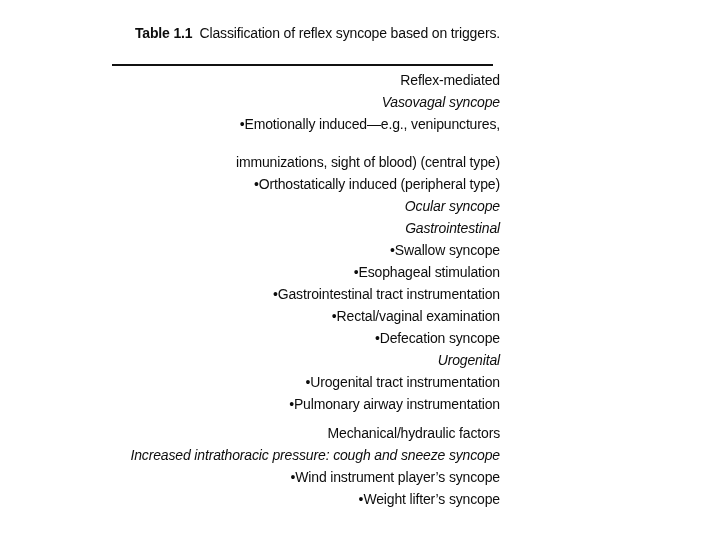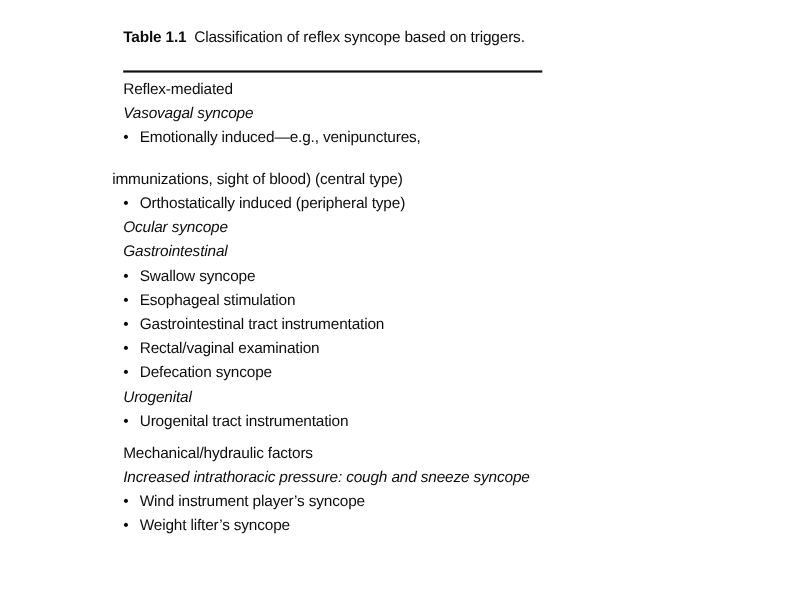--- a/index.html
+++ b/index.html
@@ -1,15 +1,15 @@
 <!DOCTYPE html>
 <html style="--page-bg: #ffffff; --text-color: #0d0d0d; --rule-color: #111111;"><head>
 <meta charset="utf-8">
 <style>
-  * { margin: 0; padding: 0; box-sizing: border-box; }
+  * { margin: 0; padding: 0; box-sizing: border-box; text-align: right; }
   html, body {
     width: 720px; height: 540px;
     font-family: "Liberation Sans", sans-serif;
   }
   .page {
     position: relative;
     width: 720px; height: 540px;
     background: var(--page-bg, #ffffff);
     overflow: hidden;
   }
@@ -66,19 +66,20 @@
         <div class="line bullet"><span class="bullet-glyph">•</span><span>Orthostatically induced (peripheral type)</span></div>
         <div class="line subheading">Ocular syncope</div>
         <div class="line subheading">Gastrointestinal</div>
         <div class="line bullet"><span class="bullet-glyph">•</span><span>Swallow syncope</span></div>
         <div class="line bullet"><span class="bullet-glyph">•</span><span>Esophageal stimulation</span></div>
         <div class="line bullet"><span class="bullet-glyph">•</span><span>Gastrointestinal tract instrumentation</span></div>
         <div class="line bullet"><span class="bullet-glyph">•</span><span>Rectal/vaginal examination</span></div>
         <div class="line bullet"><span class="bullet-glyph">•</span><span>Defecation syncope</span></div>
         <div class="line subheading">Urogenital</div>
         <div class="line bullet"><span class="bullet-glyph">•</span><span>Urogenital tract instrumentation</span></div>
+        <div class="line bullet"><span class="bullet-glyph">•</span><span>Pulmonary airway instrumentation</span></div>
         <div class="line heading gap-before">Mechanical/hydraulic factors</div>
         <div class="line subheading">Increased intrathoracic pressure: cough and sneeze syncope</div>
         <div class="line bullet"><span class="bullet-glyph">•</span><span>Wind instrument player’s syncope</span></div>
         <div class="line bullet"><span class="bullet-glyph">•</span><span>Weight lifter’s syncope</span></div>
       </div>
   </div>
 </div>
 
 </body></html>

